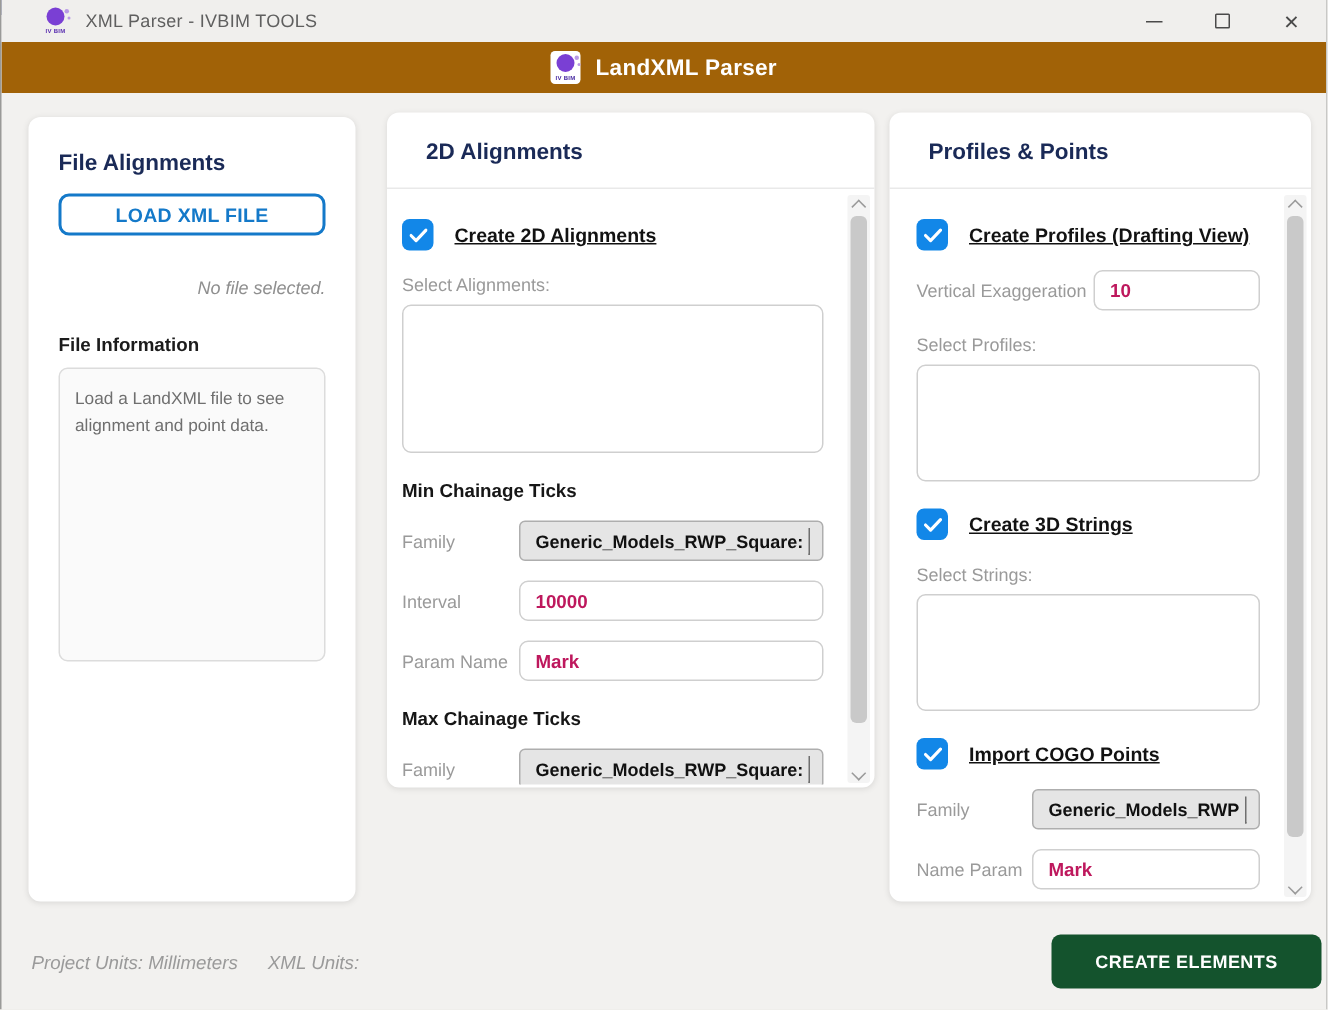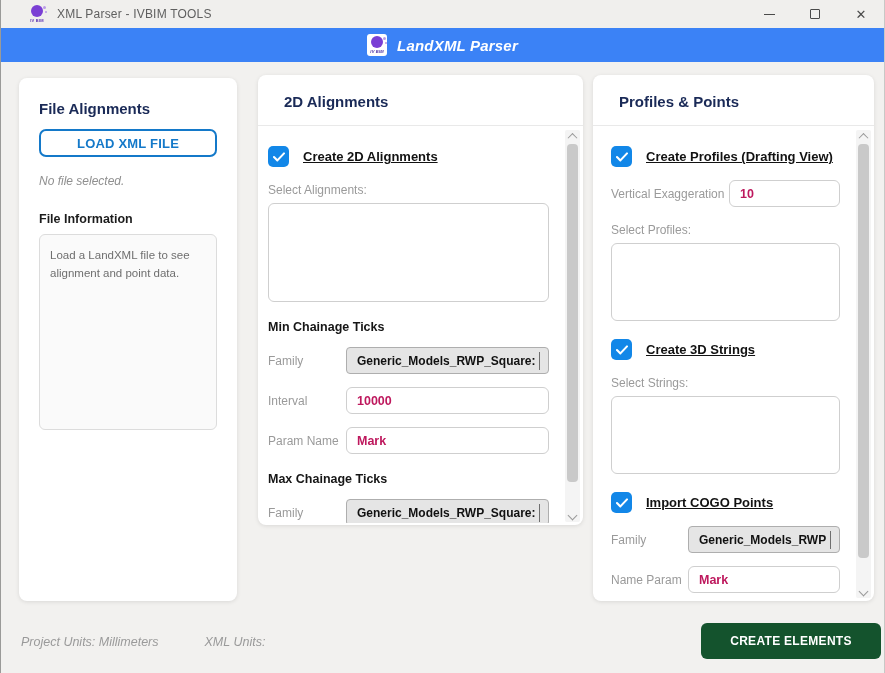--- a/index.html
+++ b/index.html
@@ -22,40 +22,40 @@
   
   .ivbim { display:flex; flex-direction:column; align-items:center; width:20px; }
   .ivbim .dot { width:12px; height:12px; border-radius:50%; background:#7a3fd4; position:relative; }
   .ivbim .dot:after { content:""; position:absolute; right:-3px; top:1px; width:3px; height:3px; border-radius:50%; background:#b99ae6; }
   .ivbim .dot:before { content:""; position:absolute; right:-4px; top:6px; width:2px; height:2px; border-radius:50%; background:#b99ae6; }
   .ivbim .wordmark { font-size:4px; font-weight:bold; color:#5a2fb0; letter-spacing:.2px; margin-top:1px; }
   .logo-box { background:#ffffff; border-radius:3px; padding:2px 3px; }
   .logo-box .wordmark { color:#4527a0; }
 
   
-  .appbar { position:absolute; left:0; top:28px; width:100%; height:34px; background:#3b82f6; display:flex; align-items:center; justify-content:center; gap:10px;font-style:italic; }
+  .appbar { position:absolute; left:0; top:28px; width:100%; height:34px; background:#a16207; display:flex; align-items:center; justify-content:center; gap:10px; }
   .appbar-title { color:#ffffff; font-size:15px; font-weight:bold; letter-spacing:.2px; }
 
   
   .panel { position:absolute; background:#ffffff; border-radius:8px; box-shadow:0 1px 4px rgba(0,0,0,.10); }
   .panel-heading { font-size:15px; font-weight:bold; color:#1a2a57; }
 
   .left-panel  { left:18px;  top:78px; width:218px; height:523px; padding:22px 20px; }
   .mid-panel   { left:257px; top:75px; width:325px; height:450px; }
   .right-panel { left:592px; top:75px; width:281px; height:526px; }
 
   .panel-header { padding:18px 26px 14px 26px; border-bottom:1px solid #e9e9e9; }
   .panel-scrollwrap { position:absolute; left:0; top:53px; right:0; bottom:2px; overflow:hidden; }
   .panel-content { padding:12px 26px 0 10px; }
   .mid-panel .panel-content { padding:12px 34px 0 10px; }
   .right-panel .panel-content { padding:12px 34px 0 18px; }
 
   
   .load-btn { display:block; width:100%; height:28px; margin-top:12px; background:#ffffff; border:2px solid #1479c9; border-radius:7px; color:#1479c9; font-weight:bold; font-size:13px; font-family:"Liberation Sans",sans-serif; cursor:pointer; letter-spacing:.2px; }
-  .no-file { margin-top:17px; text-align:left; font-style:italic; color:#8f8f8f; font-size:12px; }
+  .no-file { margin-top:28px; text-align:right; font-style:italic; color:#8f8f8f; font-size:12px; }
   .fileinfo-label { margin-top:24px; font-size:12.5px; font-weight:bold; color:#1c1c1c; }
   .fileinfo-box { margin-top:8px; height:196px; background:#fafafa; border:1px solid #dcdcdc; border-radius:6px; padding:12px 10px; font-size:11.5px; color:#6f6f6f; line-height:1.55; }
 
   
   .check-row { display:flex; align-items:center; gap:14px; margin-bottom:0; }
   .checkbox { width:21px; height:21px; border-radius:5px; background:#1287e8; display:flex; align-items:center; justify-content:center; flex:0 0 auto; cursor:pointer; }
   .checkbox svg { display:block; }
   .check-label { font-size:13px; font-weight:bold; color:#121212;text-decoration:underline; }
 
   .field-label { font-size:12px; color:#9a9a9a; }
@@ -84,21 +84,21 @@
   .sb-arrow { position:absolute; left:0; width:15px; height:13px; display:flex; align-items:center; justify-content:center; }
   .sb-up { top:0; } .sb-down { bottom:0; }
   .sb-thumb { position:absolute; left:2px; right:2px; top:14px; bottom:40px; background:#c9c9c9; border-radius:4px; }
   .chev { width:7px; height:7px; border-right:1.6px solid #9a9a9a; border-bottom:1.6px solid #9a9a9a; }
   .chev-up { transform:rotate(-135deg) translate(-1px,-1px); }
   .chev-down { transform:rotate(45deg); }
   .dd-chev .chev { border-color:#6f6f6f; width:6px; height:6px; }
 
   
   .footer { position:absolute; left:0; bottom:0; width:100%; height:66px; }
-  .footer-units { position:absolute; left:20px; top:28px; display:flex; gap:46px; }
+  .footer-units { position:absolute; left:20px; top:28px; display:flex; gap:20px; }
   .unit-text { font-style:italic; color:#9a9a9a; font-size:12.5px; }
   .create-btn { position:absolute; right:3px; top:16px; width:180px; height:36px; background:#14532d; border:none; border-radius:6px; color:#ffffff; font-weight:bold; font-size:12px; letter-spacing:.3px; font-family:"Liberation Sans",sans-serif; cursor:pointer; }
 </style>
 </head>
 <body>
 
 <div class="window">
   <div class="corner-accent"></div>
 
   <div class="titlebar">

